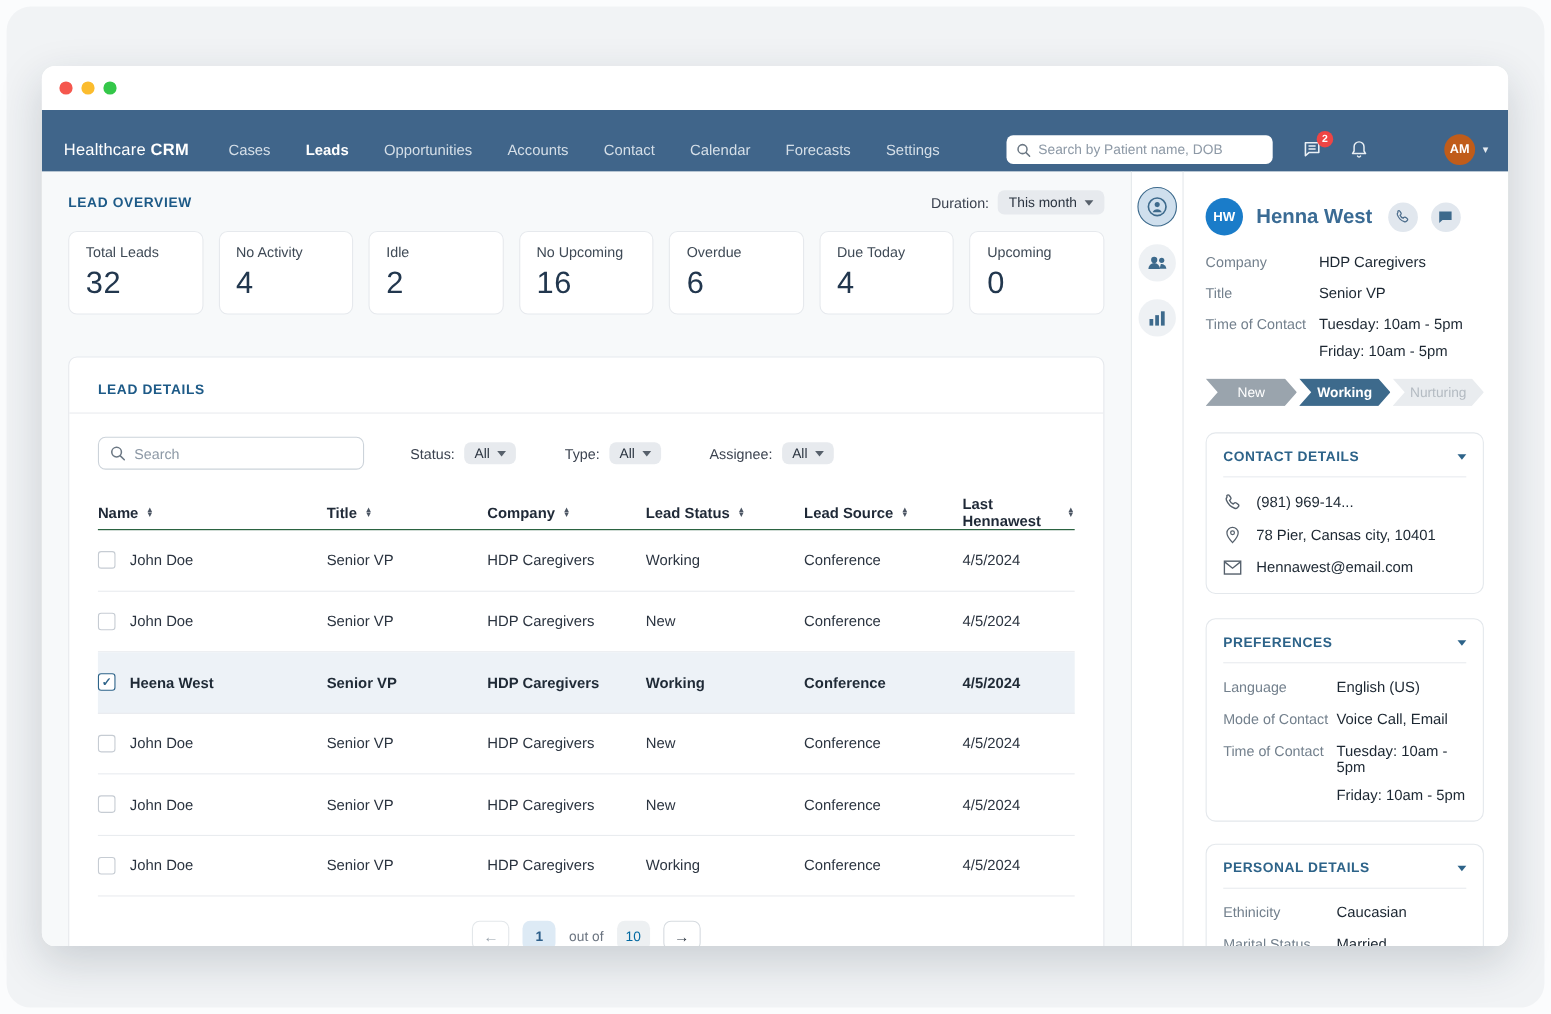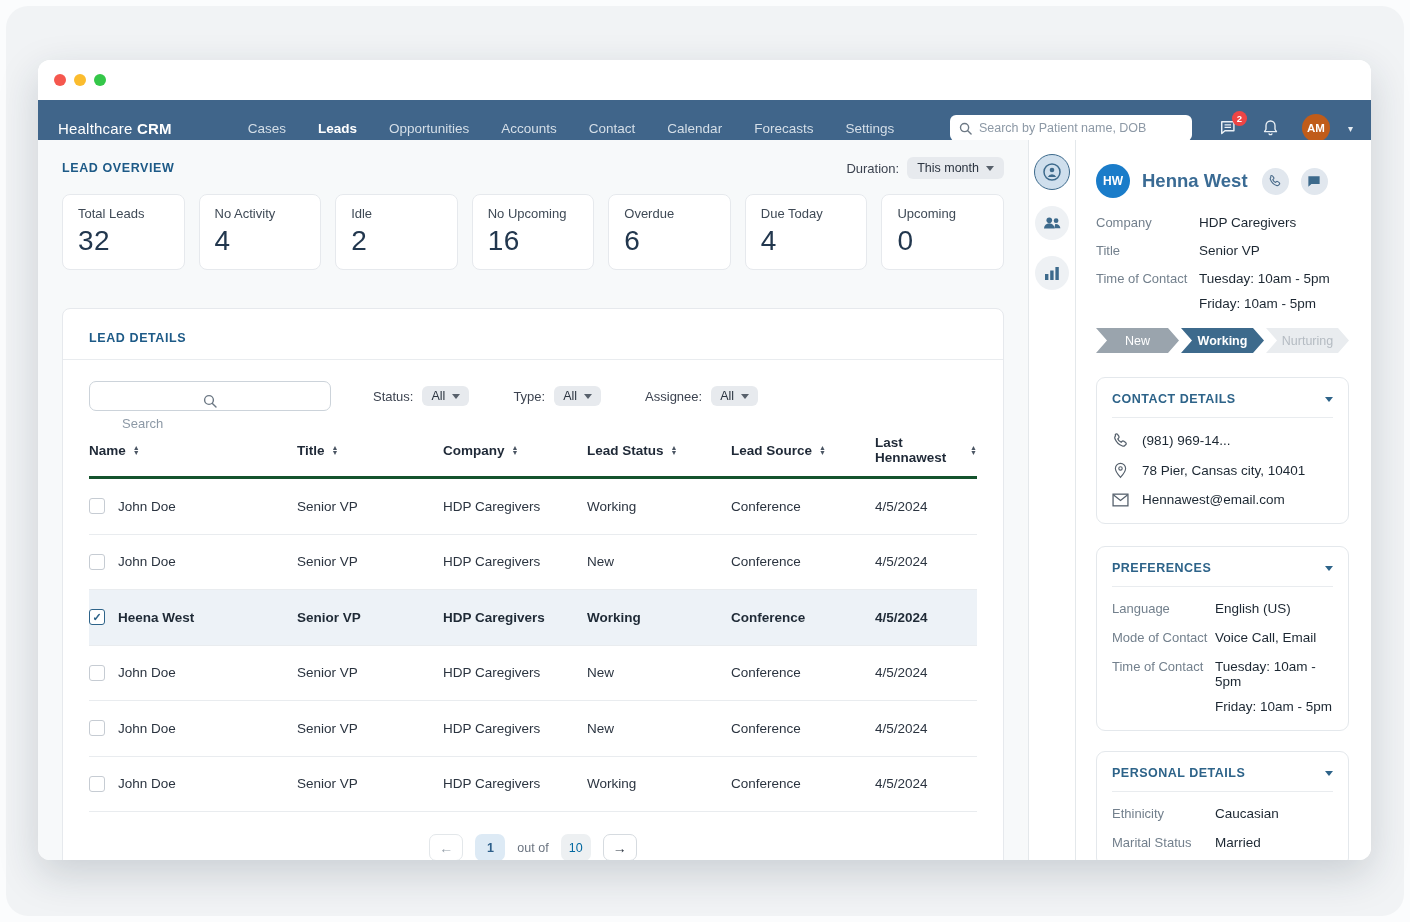--- a/index.html
+++ b/index.html
@@ -7,35 +7,35 @@
   .stage-bg { position:absolute; inset:6px; background:#f1f3f5; border-radius:22px; }
 
   
   .window { position:absolute; left:38px; top:60px; width:1333px; height:800px; background:#fff;
             border-radius:12px; overflow:hidden; box-shadow:0 14px 40px rgba(30,45,60,.18); }
   .titlebar { height:40px; background:#fff; display:flex; align-items:center; padding-left:16px; gap:8px; }
   .dot { width:12px; height:12px; border-radius:50%; }
   .dot.red{ background:#f5574e; } .dot.yellow{ background:#fbbc2e; } .dot.green{ background:#34c749; }
 
   
-  .navbar { height:40px; background:#40658a; display:flex; align-items:center; padding:16px 18px 0 20px; }
+  .navbar { height:56px; background:#40658a; display:flex; align-items:center; padding:16px 18px 0 20px; }
   .brand { color:#fff; font-size:15px; letter-spacing:.2px; white-space:nowrap; }
   .brand b { font-weight:700; }
-  .nav-items { display:flex; align-items:flex-end; gap:32px; margin-left:76px; }
+  .nav-items { display:flex; align-items:flex-end; gap:32px; margin-left:36px; }
   .nav-item { color:#d5dfe8; font-size:13.5px; cursor:pointer; }
   .nav-item.active { color:#fff; font-weight:700; }
   .nav-search { margin-left:auto; width:242px; height:26px; background:#fff; border-radius:6px;
                 display:flex; align-items:center; padding:0 9px; gap:7px; }
   .nav-search input { border:none; outline:none; flex:1; font-size:12.5px; color:#34414e; background:transparent; font-family:inherit; }
   .nav-search input::placeholder { color:#8d99a6; }
   .nav-right { display:flex; align-items:center; gap:20px; margin-left:26px; }
   .nav-icon { position:relative; width:22px; height:22px; display:flex; align-items:center; justify-content:center; cursor:pointer; }
   .badge { position:absolute; top:-6px; right:-7px; background:#ee4545; color:#fff; font-size:9.5px; font-weight:700;
            min-width:15px; height:15px; border-radius:8px; display:flex; align-items:center; justify-content:center; padding:0 3px; }
-  .avatar-wrap { display:flex; align-items:center; gap:18px; cursor:pointer; }
+  .avatar-wrap { display:flex; align-items:center; gap:7px; cursor:pointer;margin-left:46px; }
   .avatar { width:28px; height:28px; border-radius:50%; background:#c05c1a; color:#fff; font-size:11.5px; font-weight:700;
             display:flex; align-items:center; justify-content:center; }
   .chev-white { color:#e6ecf2; font-size:10px; }
 
   
   .app-body { display:flex; height:748px; }
   .main-col { width:990px; background:#f7f9fa; padding:0 24px; }
   .rail { width:47px; background:#fff; border-left:1px solid #e4e8eb; display:flex; flex-direction:column; align-items:center; padding-top:14px; gap:16px; }
   .rail-btn { width:34px; height:34px; border-radius:50%; background:#eef1f4; display:flex; align-items:center; justify-content:center; cursor:pointer; }
   .rail-btn.active { width:36px; height:36px; background:#cfdfed; border:1.5px solid #3d6a8c; }
@@ -49,31 +49,31 @@
   .caret { width:0; height:0; border-left:4px solid transparent; border-right:4px solid transparent; border-top:5px solid #57606b; }
   .cards { display:grid; grid-template-columns:repeat(7,1fr); gap:14px; margin-top:15px; }
   .stat-card { background:#fff; border:1px solid #e6e9ed; border-radius:8px; padding:11px 15px; height:76px; }
   .stat-label { font-size:13px; color:#3f4a56; }
   .stat-value { font-size:28px; color:#22374e; margin-top:4px; letter-spacing:.5px; }
 
   
   .ld-card { margin-top:38px; background:#fff; border:1px solid #e6e9ed; border-radius:8px; padding:22px 26px 18px; }
   .ld-divider { height:1px; background:#e9ecef; margin:14px -26px 0; }
   .ld-controls { display:flex; align-items:center; margin-top:21px; }
-  .ld-search { width:242px; height:30px; border:1px solid #ccd3da; border-radius:7px; display:flex; align-items:center; padding:12px 10px; gap:8px; background:#fff;flex-direction:column; }
+  .ld-search { width:242px; height:30px; border:1px solid #ccd3da; border-radius:7px; display:flex; align-items:center; padding:2px 10px; gap:8px; background:#fff; }
   .ld-search input { border:none; outline:none; flex:1; font-size:13px; color:#34414e; font-family:inherit; }
   .ld-search input::placeholder { color:#8d99a6; }
   .filters { display:flex; gap:44px; margin-left:42px; }
   .filter { display:flex; align-items:center; gap:9px; font-size:13px; color:#3c4350; }
   .filter .pill { padding:3px 9px; }
 
   
   .tbl { margin-top:24px; }
   .tbl-head, .tbl-row { display:grid; grid-template-columns:208px 146px 144px 144px 144px 1fr; align-items:center; }
-  .tbl-head { padding-bottom:11px; border-bottom:3px solid #14532d; }
+  .tbl-head { border-bottom:1px solid #14532d; }
   .th { font-size:13.5px; font-weight:600; color:#1f2937; display:flex; align-items:center; gap:7px; cursor:pointer; }
   .sort { display:flex; flex-direction:column; line-height:4px; font-size:7px; color:#4b5563; gap:1px; }
   .tbl-row { height:55.5px; border-bottom:1px solid #e9ecef; font-size:13.5px; color:#2b3440; cursor:pointer; }
   .tbl-row.selected { background:#edf2f7; font-weight:700; color:#1f2a36; }
   .name-cell { display:flex; align-items:center; gap:13px; }
   .cbx { width:16px; height:16px; border:1px solid #c6ccd3; border-radius:3px; background:#fff; flex:none; }
   .cbx.checked { border-color:#2d6389; color:#2d6389; font-size:11px; display:flex; align-items:center; justify-content:center; font-weight:700; }
 
   
   .pagin { display:flex; align-items:center; justify-content:center; gap:12px; margin-top:22px; }

